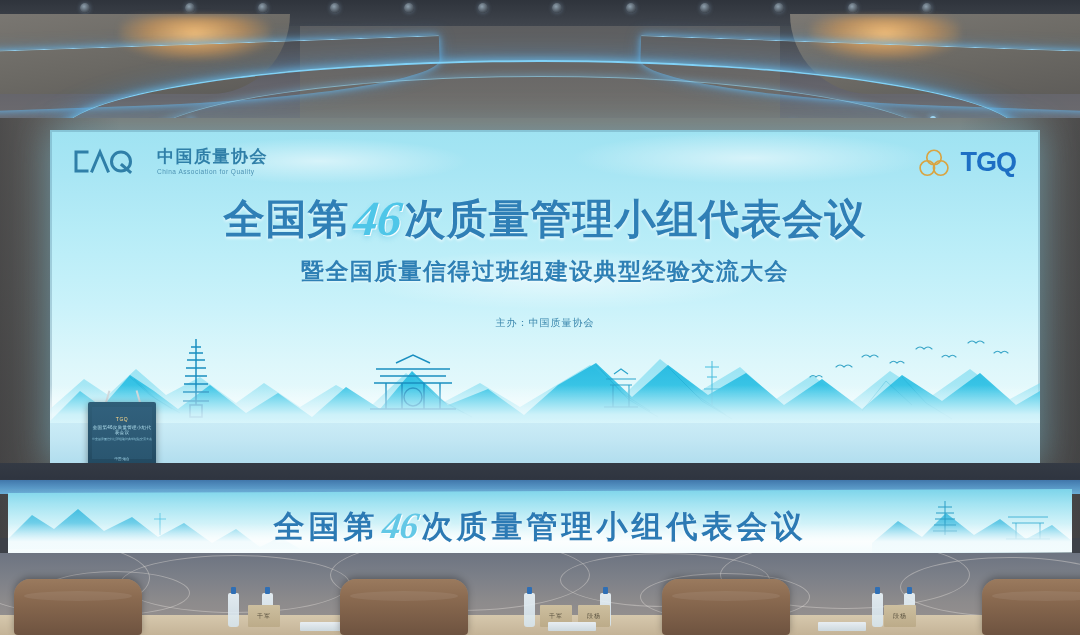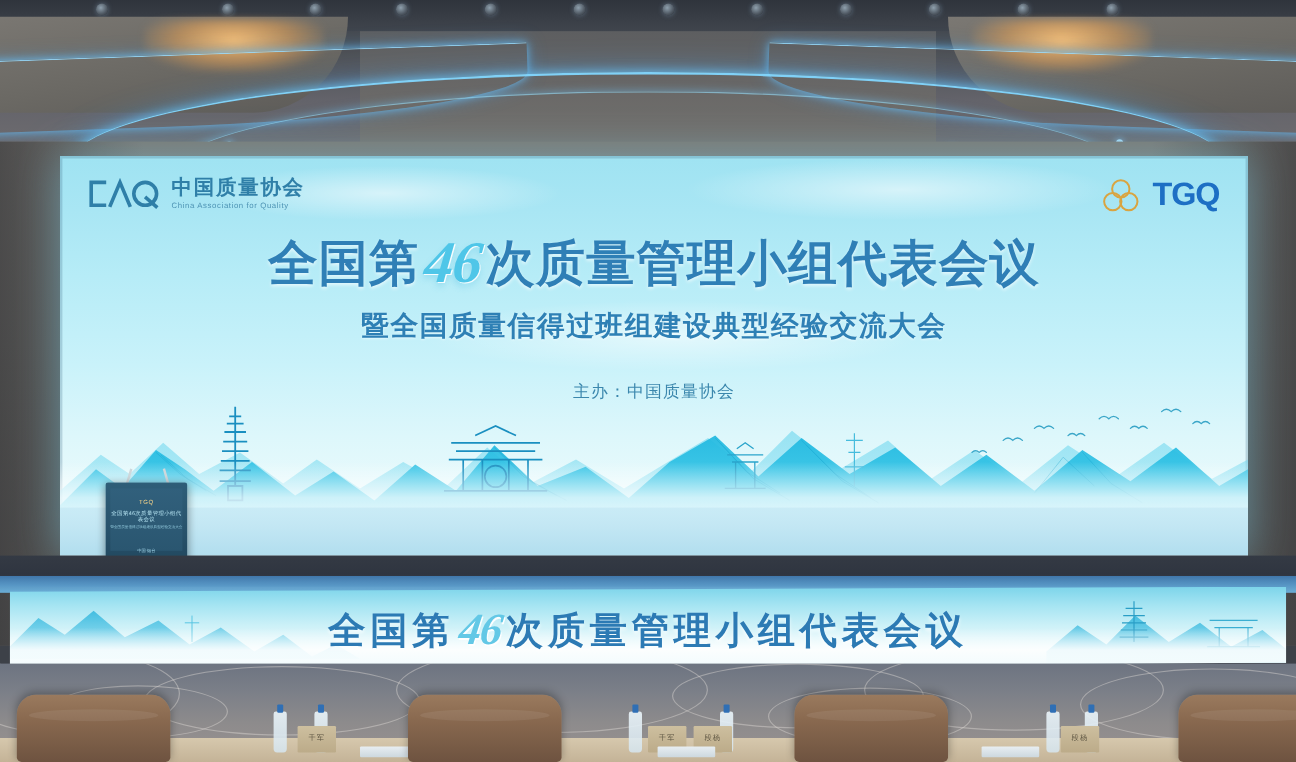--- a/index.html
+++ b/index.html
@@ -91,21 +91,21 @@
     overflow:hidden;
   }
   
   .cloud {
     position:absolute; border-radius:50%;
     background:radial-gradient(ellipse at 50% 50%, rgba(255,255,255,.55) 0%, rgba(255,255,255,0) 70%);
   }
 
   
   .logo-left {
-    position:absolute; left:22px; top:18px; display:flex; align-items:center; gap:9px;
+    position:absolute; left:22px; top:18px; display:flex; align-items:center; gap:23px;
   }
   .caq-mark { width:62px; height:27px; }
   .caq-text-cn {
     font-size:17px; font-weight:700; color:#2f7fa8; letter-spacing:1.5px;
     line-height:1.05; font-family:"Liberation Sans", sans-serif;
   }
   .caq-text-en {
     font-size:6.5px; color:#4d93b4; letter-spacing:.5px; margin-top:2px;
     font-family:"Liberation Sans", sans-serif;
   }
@@ -136,21 +136,21 @@
   }
   .sub-title {
     margin-top:11px;
     font-size:23px; font-weight:700; color:#2e80b5; letter-spacing:1.4px;
     white-space:nowrap;
     text-shadow:0 1px 2px rgba(255,255,255,.6);
     font-family:"Liberation Sans", sans-serif;
   }
   .meta { margin-top:27px; }
   .meta-line {
-    font-size:14px; color:#3b87ad; letter-spacing:1px; line-height:1.85;
+    font-size:10px; color:#3b87ad; letter-spacing:1px; line-height:1.85;
     font-family:"Liberation Sans", sans-serif;
   }
 
   
   .landscape { position:absolute; left:0; bottom:0; width:990px; height:150px; }
   .mist {
     position:absolute; left:0; bottom:0; width:990px; height:78px;
     background:linear-gradient(180deg, rgba(255,255,255,0) 0%, rgba(255,255,255,.72) 38%, rgba(236,250,253,.95) 70%, rgba(214,239,247,1) 100%);
   }
   .water {

